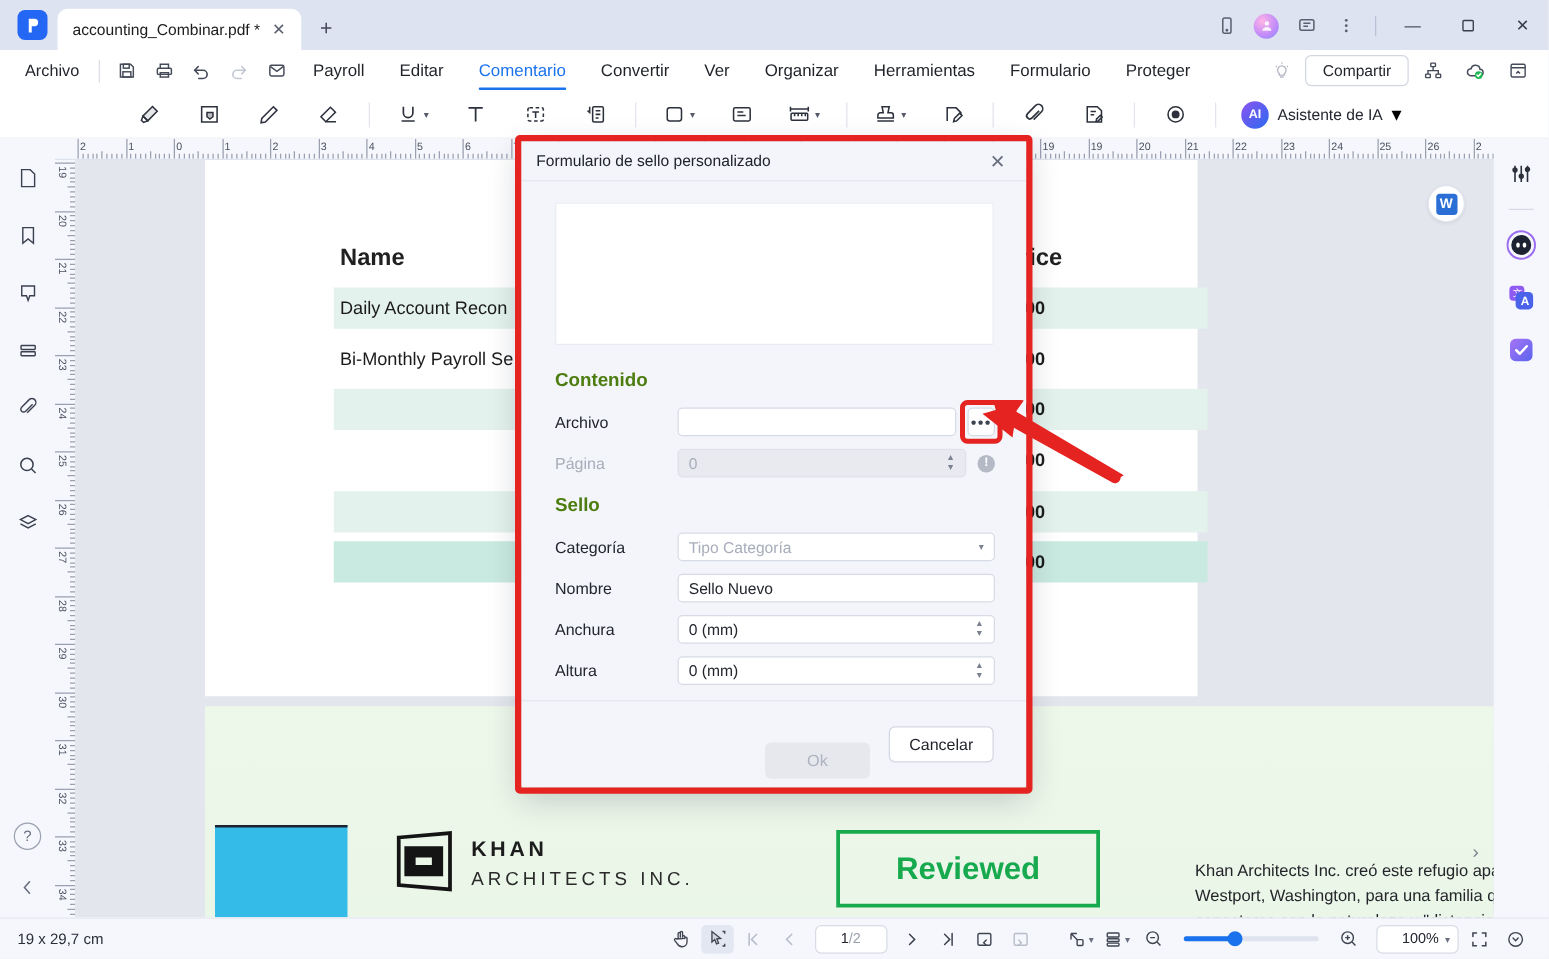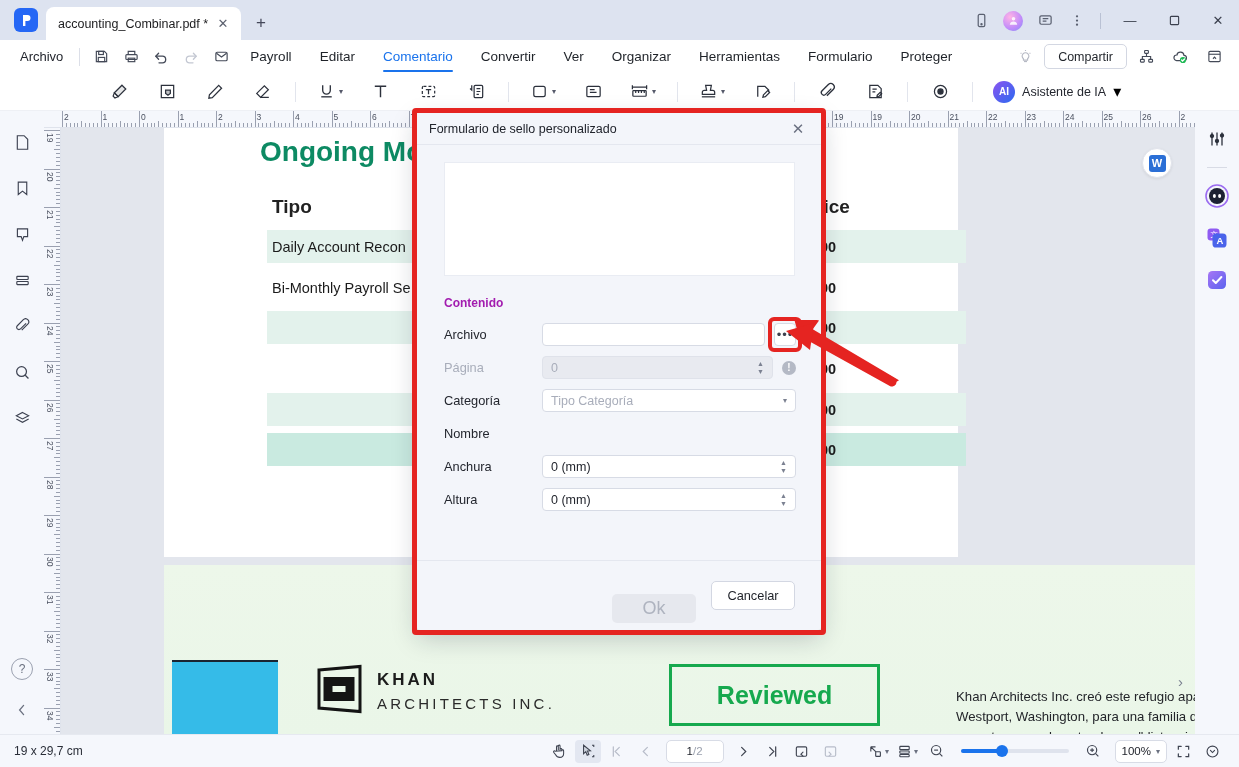--- a/index.html
+++ b/index.html
@@ -263,21 +263,21 @@
   .modal-close {
     margin-left: auto; width: 22px; height: 22px; display: flex;
     align-items: center; justify-content: center; font-size: 15px; color: #6a7080;
   }
   .modal-body { flex: 1; padding: 17px 25px 0 27px; position: relative; }
   .preview-box {
     width: 351px; height: 114px; background: #fff; border: 1px solid #e9ecf3;
     margin-bottom: 20px;
   }
   .sec-label {
-    font-size: 12px; font-weight: bold; color: #a21caf; margin-bottom: 13px;
+    font-size: 15px; font-weight: bold; color: #4d7c0f; margin-bottom: 13px;
   }
   .frow {
     display: flex; align-items: center; height: 23px; margin-bottom: 10px;
   }
   .frow .flabel {
     width: 98px; font-size: 12.8px; color: #23262e; flex: none;
   }
   .frow .flabel.disabled { color: #a8adba; }
   .finput {
     flex: 1; height: 23px; background: #fff; border: 1px solid #d7dbe5;
@@ -307,21 +307,21 @@
     background: #b4b9c5; color: #fff; font-size: 10px; font-weight: bold;
     display: flex; align-items: center; justify-content: center; flex: none;
   }
   .modal-foot {
     height: 70px; border-top: 1px solid #e4e7ef;
     display: flex; align-items: center; justify-content: flex-end;
     padding-right: 26px; gap: 15px;
   }
   .btn-ok {
     width: 84px; height: 29px; background: #e6e8ee; border: none; border-radius: 5px;
-    font-size: 18px; color: #aeb3bf;
+    font-size: 13px; color: #aeb3bf;
     font-family: "Liberation Sans", sans-serif;
     margin-top: 26px;
   }
   .btn-cancel {
     width: 84px; height: 29px; background: #fff; border: 1px solid #d3d7e2;
     border-radius: 5px; font-size: 12.8px; color: #1e2128;
     font-family: "Liberation Sans", sans-serif;
   }
   .red-arrow { position: absolute; top: 320px; left: 780px; pointer-events: none; }
 
@@ -352,21 +352,21 @@
   }
   .zoom-fill {
     position: absolute; left: 0; top: 0; height: 4px; width: 40%;
     background: #1a73ec; border-radius: 3px;
   }
   .zoom-knob {
     position: absolute; left: 36%; top: -4px; width: 12px; height: 12px;
     border-radius: 50%; background: #1a73ec;
   }
   .zoombox {
-    height: 23px; padding: 0 6px 0 6px; background: #fff; border: 1px solid #d8dce6;
+    height: 23px; padding: 0 6px 0 20px; background: #fff; border: 1px solid #d8dce6;
     border-radius: 5px; display: flex; align-items: center; gap: 5px;
     font-size: 11.5px; color: #22252d; margin-left: 6px;
   }
 </style>
 </head>
 <body>
 
 <div id="app">
 
   <div class="titlebar">
@@ -1198,22 +1198,21 @@
       <span class="rv-tick" style="top: 587.2px; width: 4px;"></span>
       <span class="rv-tick" style="top: 591.05px; width: 4px;"></span>
       <span class="rv-tick" style="top: 594.9px; width: 4px;"></span>
       <span class="rv-tick" style="top: 598.75px; width: 6px;"></span>
       <span class="rv-tick" style="top: 602.6px; width: 4px;"></span>
     </div>
 
   <div class="docarea">
 
     <div class="page1">
-      <div class="doc-title">Ongoing Mo</div>
-      <div class="th-name">Tipo</div>
+      <div class="th-name">Name</div>
       <div class="th-price">rice</div>
 
       <div class="row-band" style="top:102px"></div>
       <div class="cell-name" style="top:111px">Daily Account Recon</div>
       <div class="cell-price" style="top:111px">.00</div>
 
       <div class="cell-name" style="top:152px">Bi-Monthly Payroll Se</div>
       <div class="cell-price" style="top:152px">.00</div>
 
       <div class="row-band" style="top:183px"></div>
@@ -1273,31 +1272,33 @@
         <span class="finput disabled">
           <span>0</span>
           <span class="stepper">
               <i>▲</i>
               <i>▼</i>
             </span>
         </span>
         <span class="warn-icon">!</span>
       </div>
 
+      <div class="sec-label" style="margin-top:14px">Sello</div>
 
       <div class="frow">
         <span class="flabel">Categoría</span>
         <span class="finput">
           <span class="ph">Tipo Categoría</span>
           <span class="caret-dd">▾</span>
         </span>
       </div>
 
       <div class="frow">
         <span class="flabel">Nombre</span>
+        <span class="finput">Sello Nuevo</span>
       </div>
 
       <div class="frow">
         <span class="flabel">Anchura</span>
         <span class="finput">
           <span>0 (mm)</span>
           <span class="stepper">
               <i>▲</i>
               <i>▼</i>
             </span>

